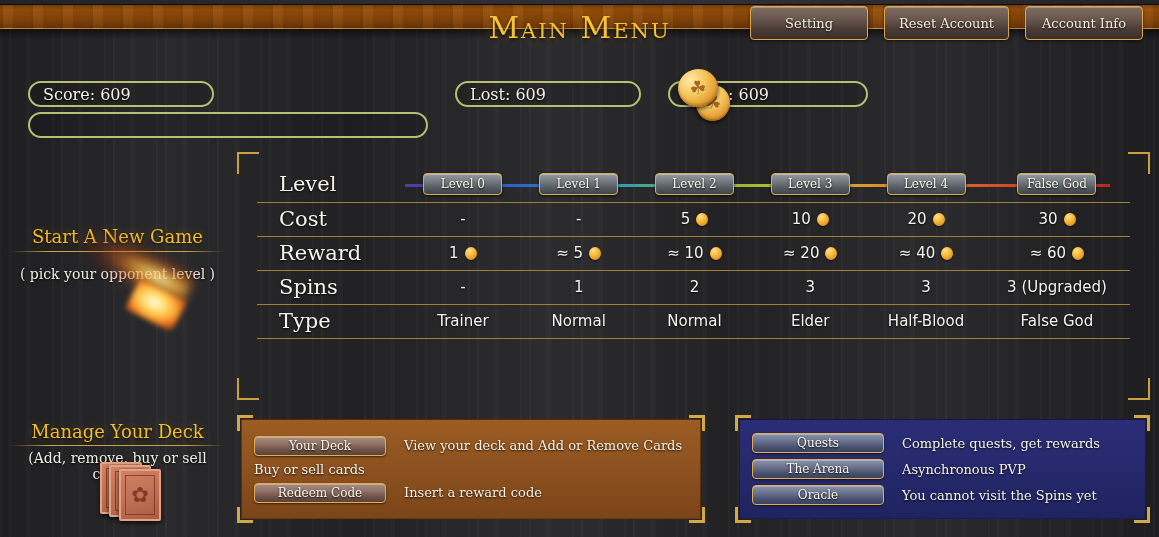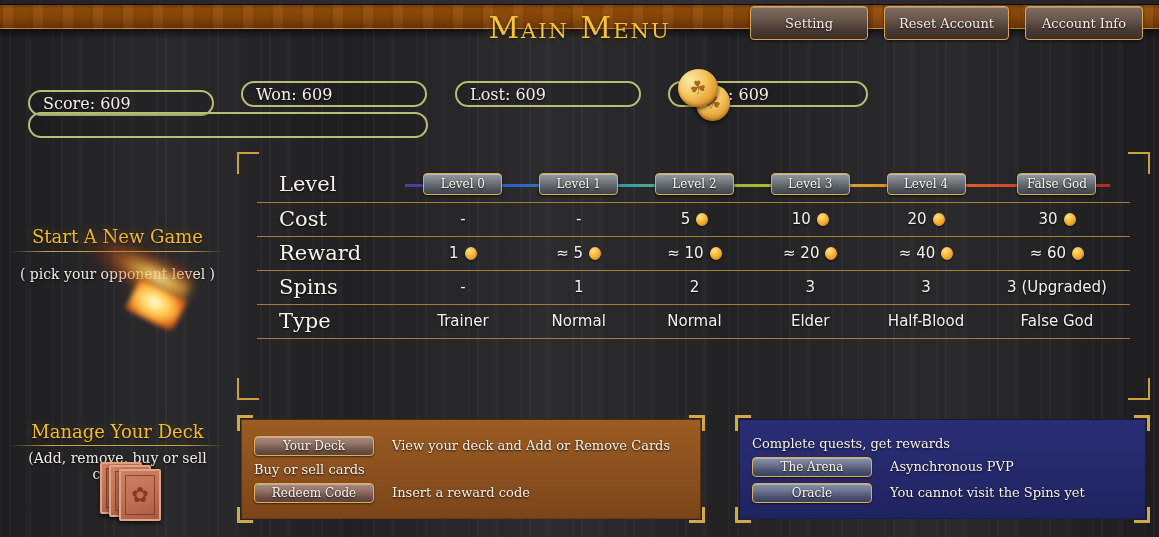--- a/index.html
+++ b/index.html
@@ -81,21 +81,21 @@
   .pill {
     position: absolute; height: 26px;
     border: 2px solid #b6bf73; border-radius: 14px;
     display: flex; align-items: center;
     padding-left: 13px;
     color: #f2f0e8; font-size: 16px;
     font-family: "DejaVu Serif", serif;
     text-shadow: 0 1px 2px rgba(0,0,0,.9);
     background: rgba(0,0,0,0.10);
   }
-  #pill-score { left: 28px;  top: 90px;  width: 186px; }
+  #pill-score { left: 28px;  top: 81px;  width: 186px; }
   #pill-won   { left: 241px; top: 81px;  width: 186px; }
   #pill-lost  { left: 455px; top: 81px;  width: 186px; }
   #pill-coins { left: 668px; top: 81px;  width: 200px; padding-left: 58px; }
   #pill-bar   { left: 28px;  top: 112px; width: 400px; }
   #coins-stack { position: absolute; left: 676px; top: 67px; width: 62px; height: 52px; }
   .coin {
     position: absolute; border-radius: 50%;
     background: radial-gradient(circle at 34% 28%, #ffe9a8 0%, #f6c85f 38%, #e09b2e 72%, #b4701d 100%);
     box-shadow: 0 2px 4px rgba(0,0,0,.65), inset 0 -2px 3px rgba(120,60,10,.5);
   }
@@ -241,21 +241,21 @@
     display: flex; align-items: center;
   }
   #panel-deck  { left: 237px; top: 415px; width: 468px; }
   #panel-deck .body { background: linear-gradient(180deg,#9c5c22 0%,#8d5220 45%,#7c4519 100%); }
   #panel-side  { left: 735px; top: 415px; width: 415px; }
   #panel-side .body { background: linear-gradient(180deg,#2a2d76 0%,#262a6d 45%,#1f2360 100%); }
 
   .panel-rows { display: flex; flex-direction: column; gap: 6px; padding: 10px 0 10px 12px; width: 100%; }
   .panel-row { display: flex; align-items: center; gap: 18px; }
   .panel-btn {
-    width: 120px; height: 20px; flex: 0 0 auto;
+    width: 132px; height: 20px; flex: 0 0 auto;
     border: 1px solid #dfae52; border-radius: 4px;
     display: flex; align-items: center; justify-content: center;
     font-family: "DejaVu Serif", serif; font-size: 12px;
     color: #fbf6ec; text-shadow: 0 1px 2px rgba(0,0,0,.9);
     box-shadow: inset 0 1px 0 rgba(255,255,255,.3), 0 1px 2px rgba(0,0,0,.55);
     cursor: pointer;
   }
   #panel-deck .panel-btn { background: linear-gradient(180deg,#a98a7c 0%,#94756a 35%,#6f5247 72%,#5b4139 100%); }
   #panel-side .panel-btn { background: linear-gradient(180deg,#8a93a6 0%,#6e7791 35%,#4a5270 72%,#3a415c 100%); }
   .panel-desc {
@@ -279,21 +279,20 @@
 
   <div id="main-title">Main Menu</div>
 
   <div id="topbtns">
     <div class="topbtn">Setting</div>
     <div class="topbtn">Reset Account</div>
     <div class="topbtn">Account Info</div>
   </div>
 
   <div class="pill" id="pill-score">Score: 609</div>
-  <div class="pill" id="pill-won">Won: 609</div>
   <div class="pill" id="pill-lost">Lost: 609</div>
   <div class="pill" id="pill-coins">: 609</div>
   <div class="pill" id="pill-bar"></div>
 
   <div id="coins-stack">
     <div class="coin" id="coin-back">
       <span class="coin-mark">☘</span>
     </div>
     <div class="coin" id="coin-front">
       <span class="coin-mark">☘</span>
@@ -427,20 +426,21 @@
     <div class="pcorner c-br">
         <i class="h"></i>
         <i class="v"></i>
       </div>
   </div>
 
   <div class="panel" id="panel-side">
     <div class="body">
       <div class="panel-rows">
         <div class="panel-row">
+          <div class="panel-btn">Quests</div>
           <div class="panel-desc">Complete quests, get rewards</div>
         </div>
         <div class="panel-row">
           <div class="panel-btn">The Arena</div>
           <div class="panel-desc">Asynchronous PVP</div>
         </div>
         <div class="panel-row">
           <div class="panel-btn">Oracle</div>
           <div class="panel-desc">You cannot visit the Spins yet</div>
         </div>

